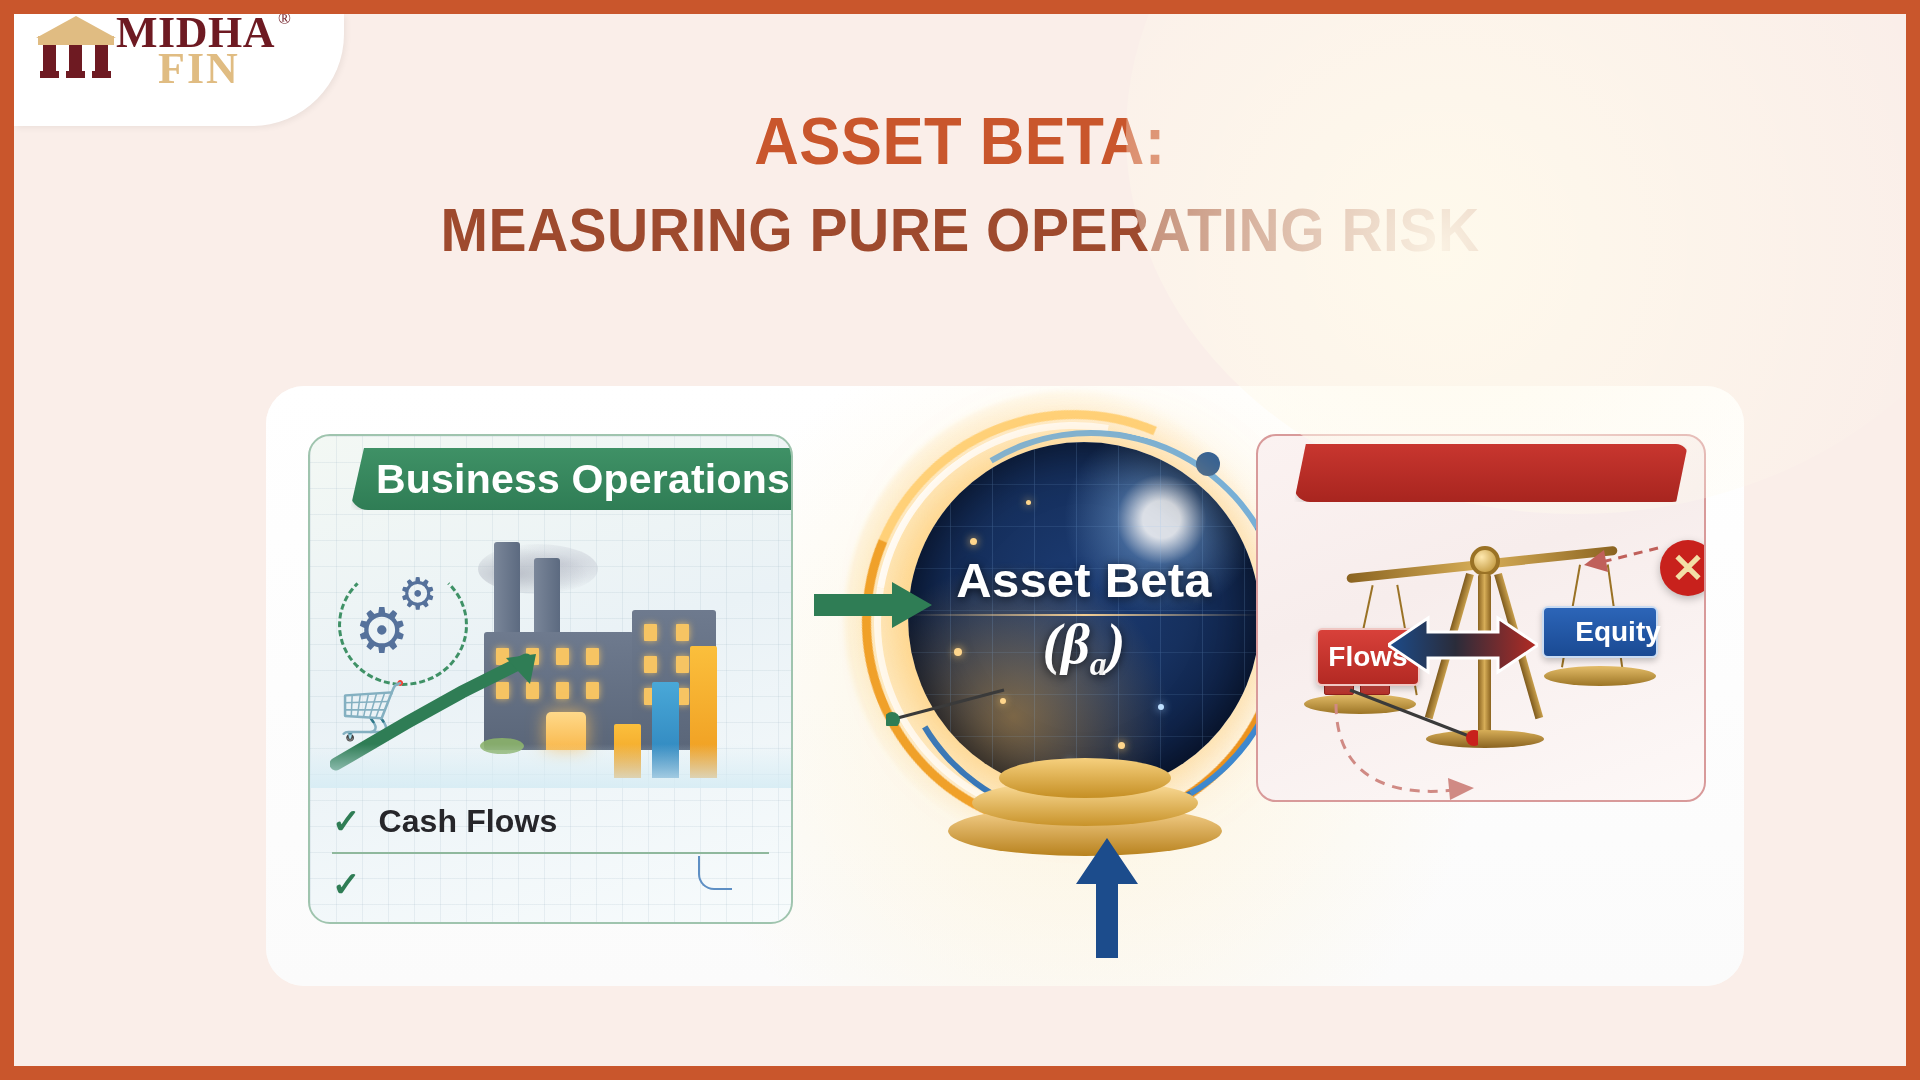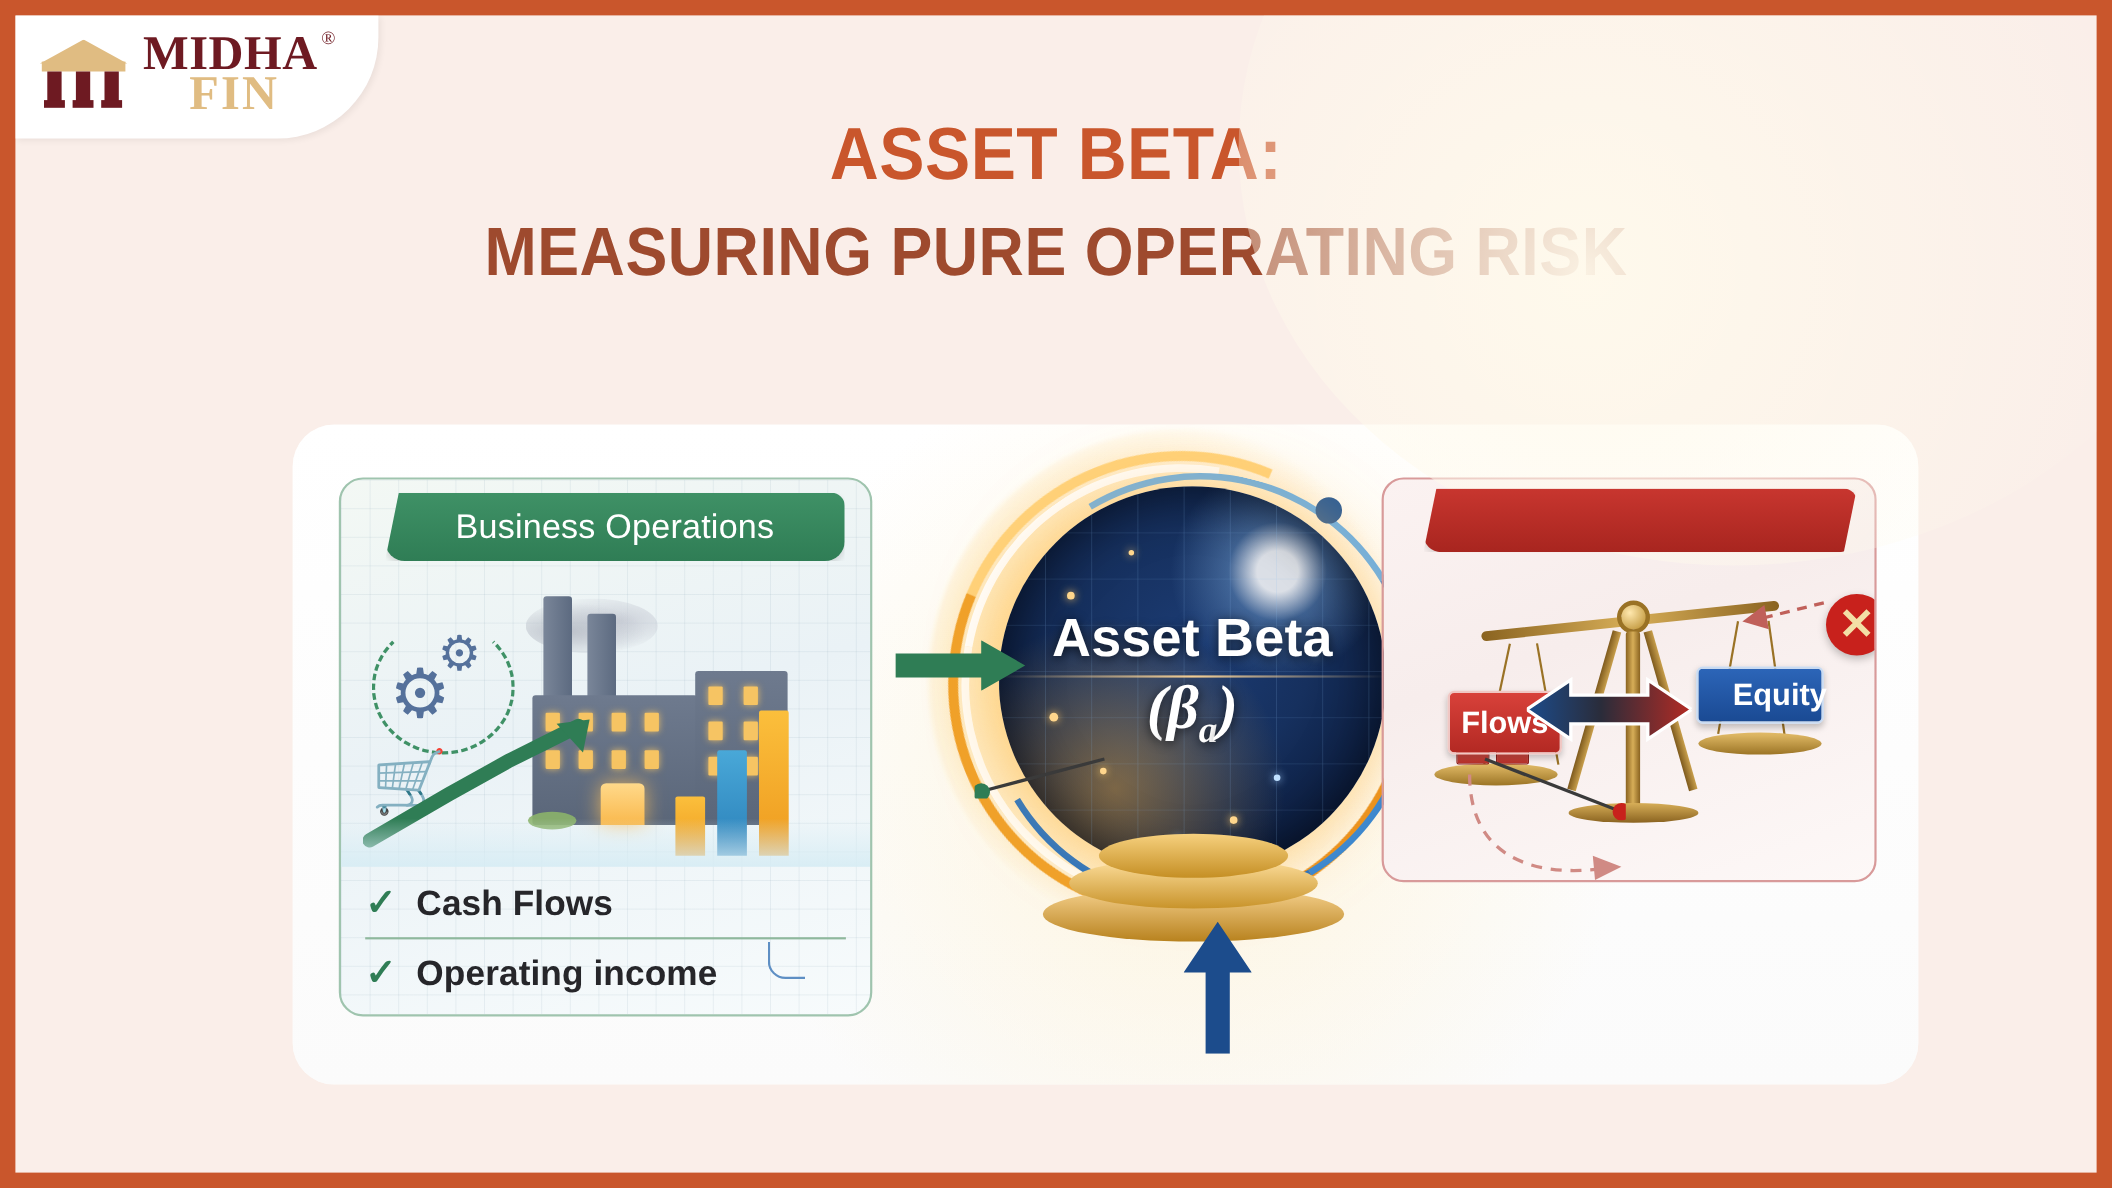--- a/index.html
+++ b/index.html
@@ -23,21 +23,21 @@
     width:900px; height:760px; border-radius:50%;
     background:radial-gradient(circle at 35% 65%, rgba(255,250,236,.95), rgba(255,248,238,0) 68%);
     pointer-events:none;
   }
 
   
   #logo-plate{
     position:absolute; left:0; top:0; width:330px; height:112px;
     background:#FFFFFF;
     border-bottom-right-radius:92px;
-    display:flex; align-items:center; gap:14px;
+    display:flex; 
     padding:0 34px 6px 22px;
     z-index:6;
     box-shadow:2px 2px 6px rgba(0,0,0,.06);
   }
   .temple{ width:80px; height:66px; position:relative; flex:0 0 auto; }
   .temple .roof{
     position:absolute; left:0; top:2px; width:80px; height:22px;
     background:#E0BC82;
     clip-path:polygon(50% 0%, 100% 100%, 0% 100%);
   }
@@ -118,21 +118,21 @@
     position:absolute; left:40px; top:12px; z-index:5;
     min-width:418px; height:62px;
     background:linear-gradient(180deg,#3F9166,#2F7D55);
     border-radius:12px 12px 18px 18px;
     clip-path:polygon(3% 0, 100% 0, 100% 100%, 0 100%);
     display:flex; align-items:center; justify-content:center;
     padding:0 26px;
     box-shadow:0 3px 6px rgba(0,0,0,.12);
   }
   #lp-banner span{
-    color:#fff; font-size:31px; font-weight:400; letter-spacing:.2px;
+    color:#fff; font-size:41px; font-weight:700; letter-spacing:.2px;
     white-space:nowrap;
   }
 
   
   .scene{ position:absolute; left:0; right:0; top:84px; height:268px; }
   .gear-cluster{ position:absolute; left:36px; top:34px; width:120px; height:110px; }
   .gear{ position:absolute; color:#55719B; }
   .gear.big{ left:8px; top:40px; font-size:62px; }
   .gear.small{ left:52px; top:14px; font-size:44px; }
   .cycle-arc{
@@ -448,21 +448,20 @@
         <div class="ground"></div>
       </div>
 
       <div class="check-wrap">
         <div class="check-row">
           <span class="tick">✓</span>
           <span class="check-label">Cash Flows</span>
         </div>
         <div class="check-row">
           <span class="tick">✓</span>
-          <span class="check-label">Operating income</span>
         </div>
       </div>
     </div>
 
     <div class="layer" id="sphere-wrap">
       <div id="glow-halo"></div>
       <div id="ring-gold"></div>
       <div id="ring-white"></div>
       <div id="ring-blue"></div>
       <div id="ring-dot"></div>

